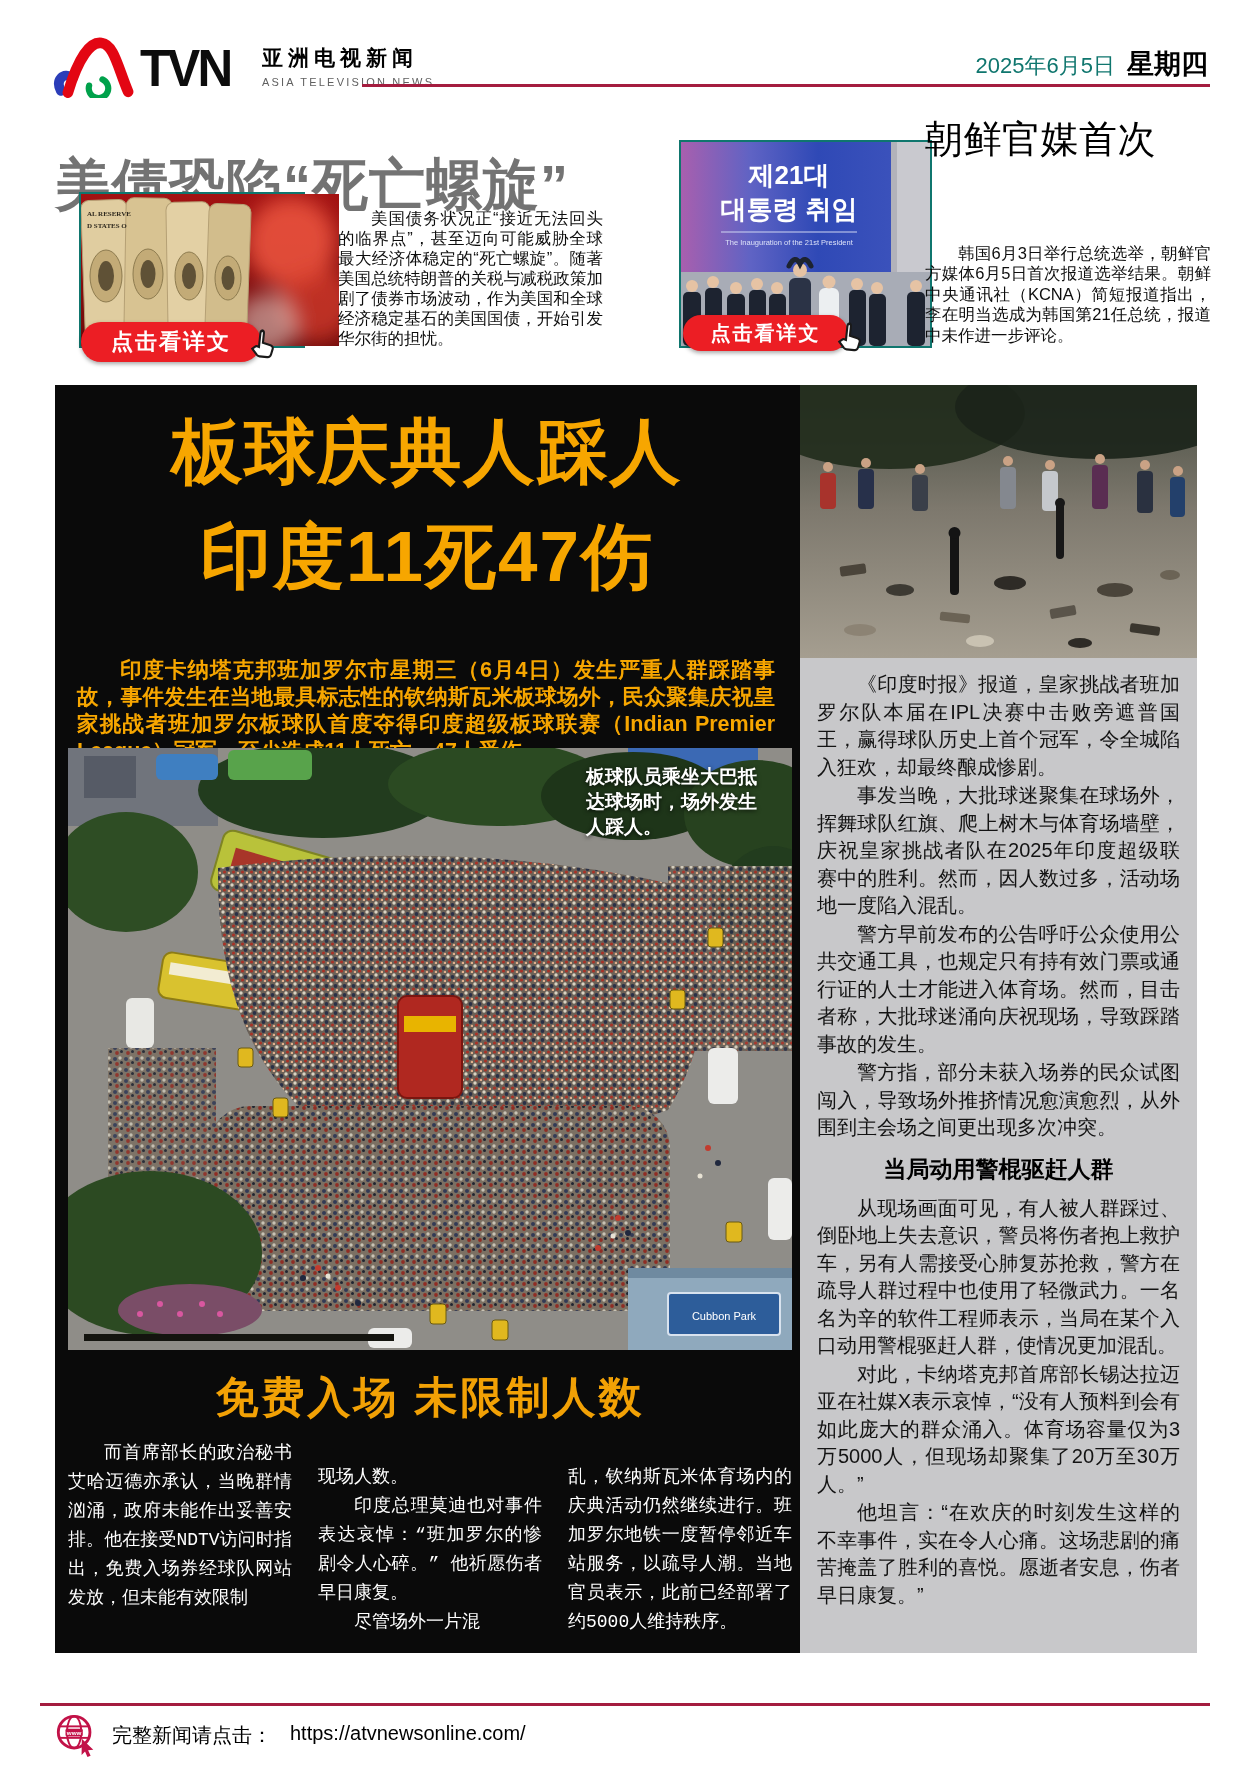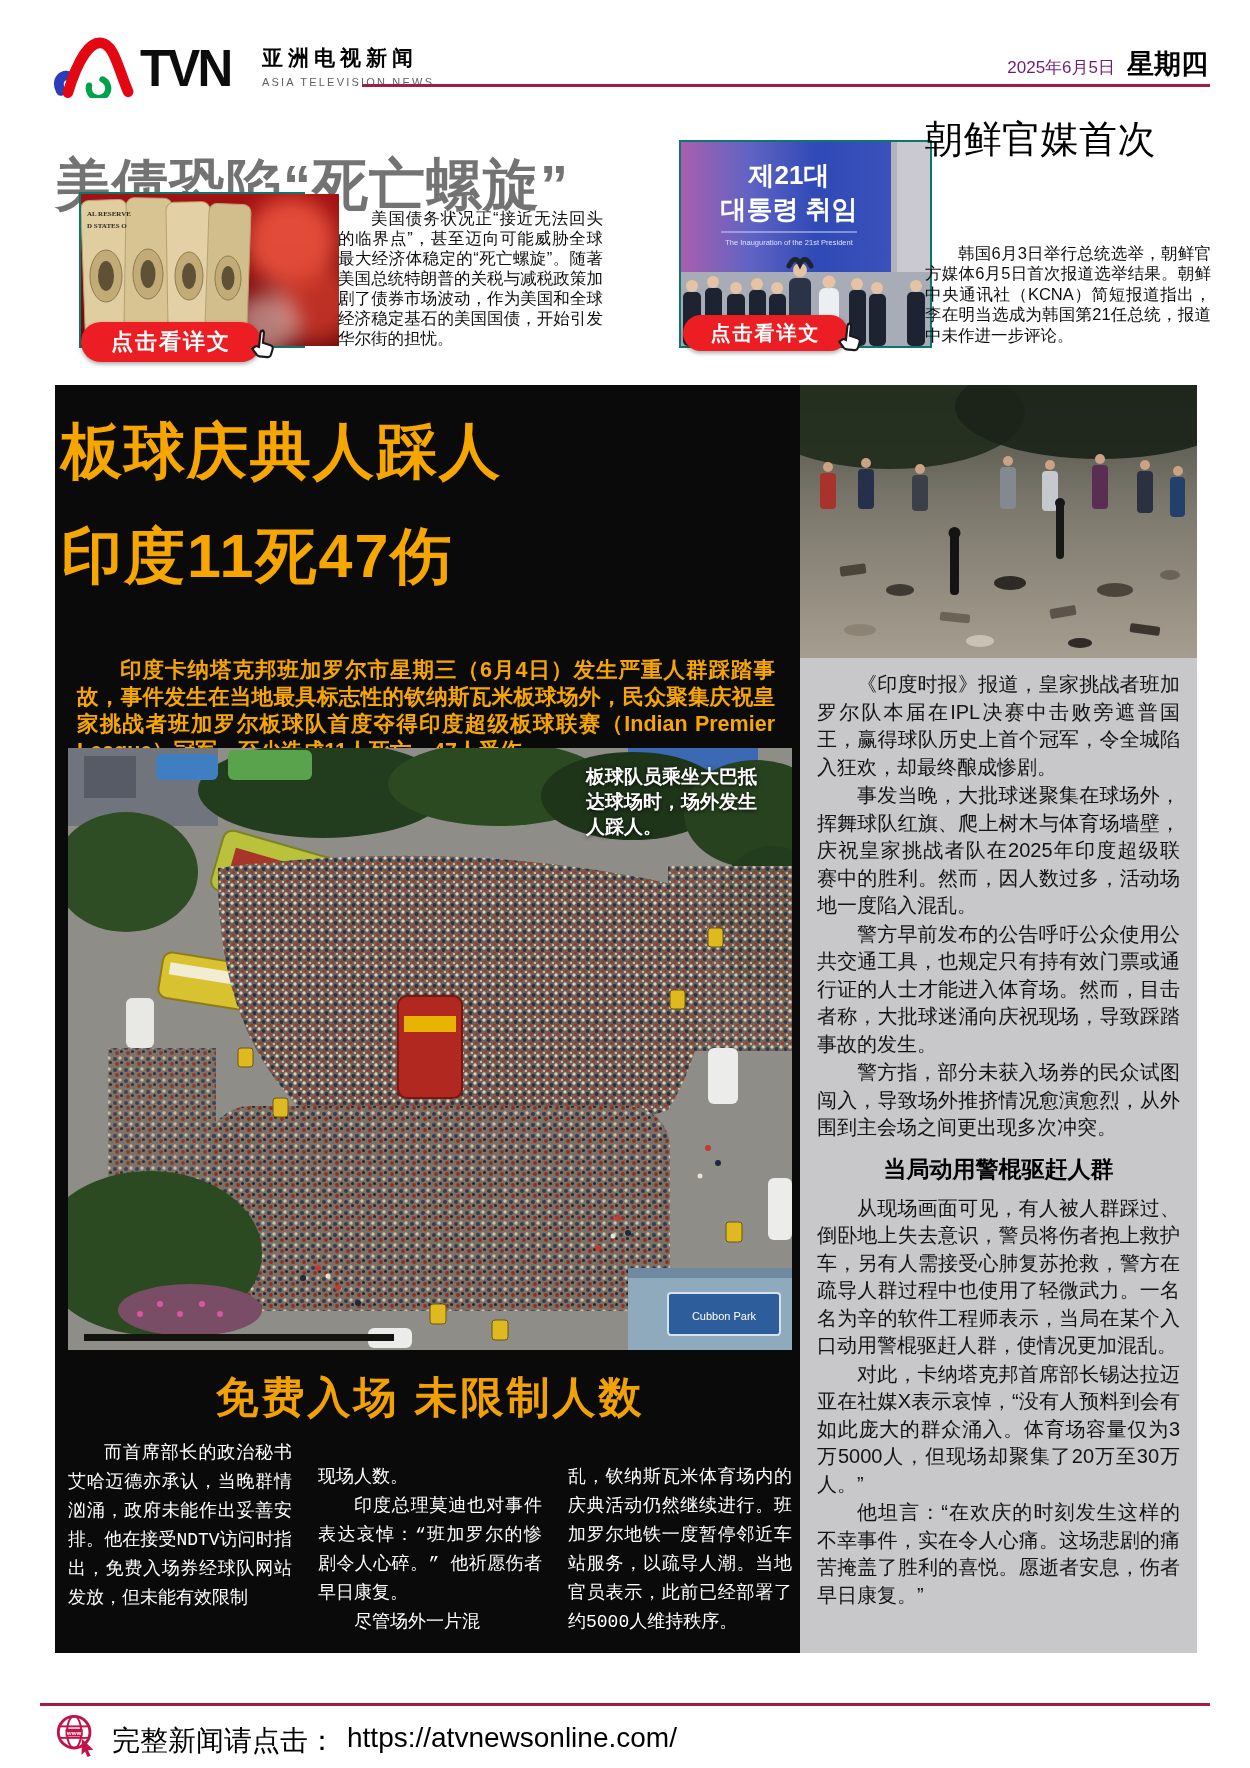--- a/index.html
+++ b/index.html
@@ -8,21 +8,21 @@
 
   
   .logo-a{position:absolute;left:52px;top:36px;width:92px;height:62px;}
   .logo-tvn{position:absolute;left:140px;top:38px;font-size:52px;font-weight:800;
             letter-spacing:-3px;color:#0c0c0c;transform:scaleX(.95);transform-origin:left;}
   .brand{position:absolute;left:262px;top:44px;}
   .brand-cn{font-size:21px;font-weight:700;letter-spacing:5px;color:#000;}
   .brand-en{font-size:11px;letter-spacing:2.2px;color:#606060;margin-top:4px;}
   .header-line{position:absolute;left:362px;top:84px;width:848px;height:3px;background:#A41C3F;}
   .date-wrap{position:absolute;top:46px;right:42px;display:flex;align-items:baseline;gap:12px;}
-  .date-d{font-size:17px;color:#701a75;}
+  .date-d{font-size:22px;color:#0f766e;}
   .date-w{font-size:27px;font-weight:800;color:#000;}
 
   
   .t1-title{position:absolute;left:55px;top:110px;font-size:56px;font-weight:900;letter-spacing:1px;color:#737373;}
   .photo-frame{border:2px solid #0f766e;box-sizing:border-box;overflow:visible;background:#15803d;margin-left:24px;}
   .dollar-photo{position:absolute;left:55px;top:192px;width:226px;height:156px;}
   .t1-body{position:absolute;left:338px;top:191px;width:265px;font-size:16.5px;line-height:20px;
            text-align:justify;text-indent:2em;font-weight:500;color:#0d0d0d;}
   .pill-btn{position:absolute;display:flex;align-items:center;justify-content:center;
             background:#EC1E24;color:#fff;font-weight:700;border-radius:22px;
@@ -31,22 +31,22 @@
   .btn2{left:2px;bottom:-5px;width:165px;height:36px;font-size:20px;letter-spacing:2px;}
   .cursor-ico{position:absolute;right:-26px;top:4px;width:42px;height:42px;transform:rotate(6deg);}
 
   .korea-photo{position:absolute;left:655px;top:140px;width:253px;height:208px;}
   .t2-title{position:absolute;left:925px;top:116px;font-size:38px;font-weight:400;line-height:47px;color:#000;letter-spacing:.5px;}
   .t2-body{position:absolute;left:925px;top:226px;width:286px;font-size:16.5px;line-height:20.5px;
            text-align:justify;text-indent:2em;font-weight:500;color:#0d0d0d;}
 
   
   .black-block{position:absolute;left:55px;top:385px;width:1142px;height:1268px;background:#0A0A0A;}
-  .hl{position:absolute;left:6px;top:14px;width:732px;text-align:left;
-      font-size:61px;font-weight:900;line-height:105px;color:#F7A600;letter-spacing:2px;}
+  .hl{position:absolute;left:6px;top:14px;width:732px;text-align:center;
+      font-size:71px;font-weight:900;line-height:105px;color:#F7A600;letter-spacing:2px;}
   .lede{position:absolute;left:22px;top:250px;width:698px;font-size:21.5px;font-weight:700;
         line-height:27px;color:#F7A600;text-align:justify;text-indent:2em;}
   .aerial{position:absolute;left:13px;top:363px;width:724px;height:602px;}
   .aerial-caption{position:absolute;right:30px;top:16px;width:176px;font-size:19px;font-weight:700;
                   color:#fff;line-height:25px;text-align:left;text-shadow:0 1px 4px rgba(0,0,0,.85);}
   .sec2{position:absolute;left:13px;top:984px;width:724px;text-align:center;
         font-size:43px;font-weight:900;color:#F2A105;letter-spacing:3px;}
   .cols{position:absolute;left:13px;top:1054px;width:724px;display:flex;gap:26px;}
   .col{flex:1;font-size:18px;line-height:29px;color:#ffffff;text-align:justify;font-weight:500;font-family:Liberation Mono, monospace;}
   .col p{margin:0;text-indent:2em;}
@@ -55,21 +55,21 @@
   .stampede{position:absolute;left:745px;top:0;width:397px;height:273px;}
   .gray-panel{position:absolute;left:745px;top:273px;width:397px;height:995px;background:#C8C8CA;
               box-sizing:border-box;padding:13px 17px 0 17px;}
   .gray-panel p{margin:0 0 1px 0;font-size:20px;line-height:27.5px;color:#131313;
                 text-align:justify;text-indent:2em;font-weight:500;}
   .sub-hl{font-size:23px;font-weight:900;text-align:center;color:#000;margin:12px 0 10px 0;}
 
   
   .footer-line{position:absolute;left:40px;top:1703px;width:1170px;height:3px;background:#A41C3F;}
   .globe{position:absolute;left:54px;top:1712px;width:46px;height:46px;}
-  .footer-text{position:absolute;left:112px;top:1722px;font-size:28px;color:#000;display:flex;gap:11px;justify-content:space-between;}
+  .footer-text{position:absolute;left:112px;top:1722px;font-size:20px;color:#000;display:flex;gap:18px;justify-content:space-between;}
   .footer-text .lab{font-weight:500;}
   .footer-text .url{font-weight:500;}
 </style>
 </head>
 <body>
 
 <div class="page">
 
   <svg class="logo-a" viewBox="0 0 100 70">
     <path d="M8 62 C 2 50 10 40 22 47" fill="none" stroke="#2b3db8" stroke-width="11" stroke-linecap="round"></path>

